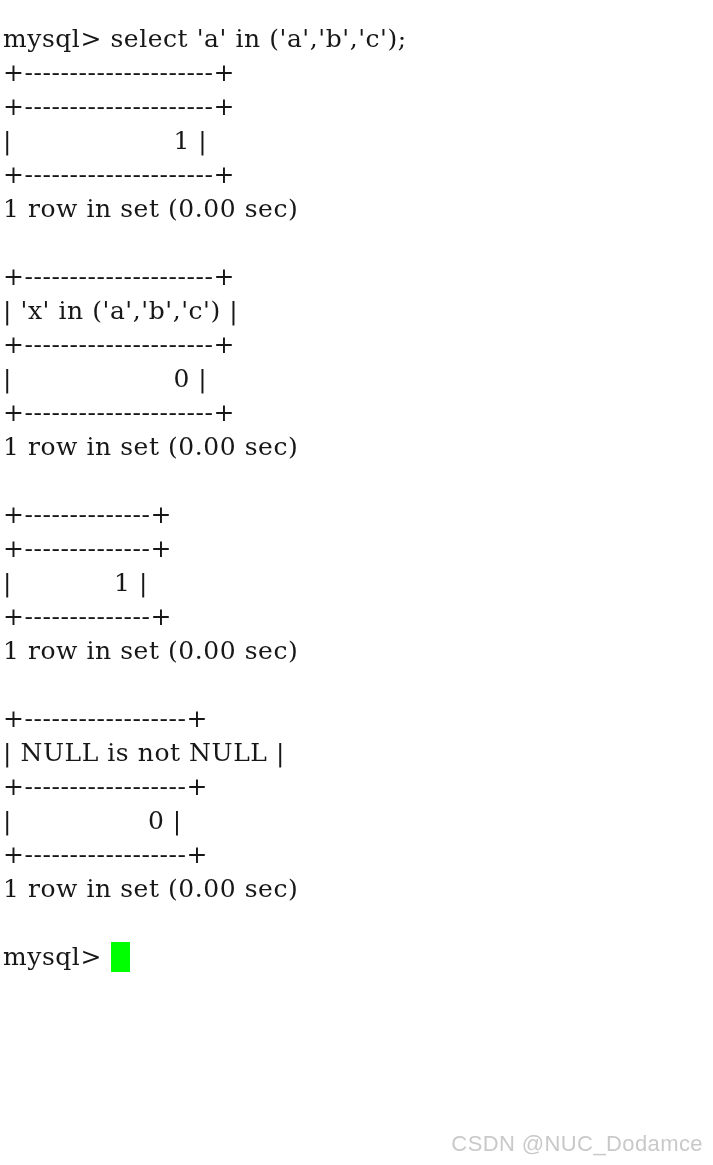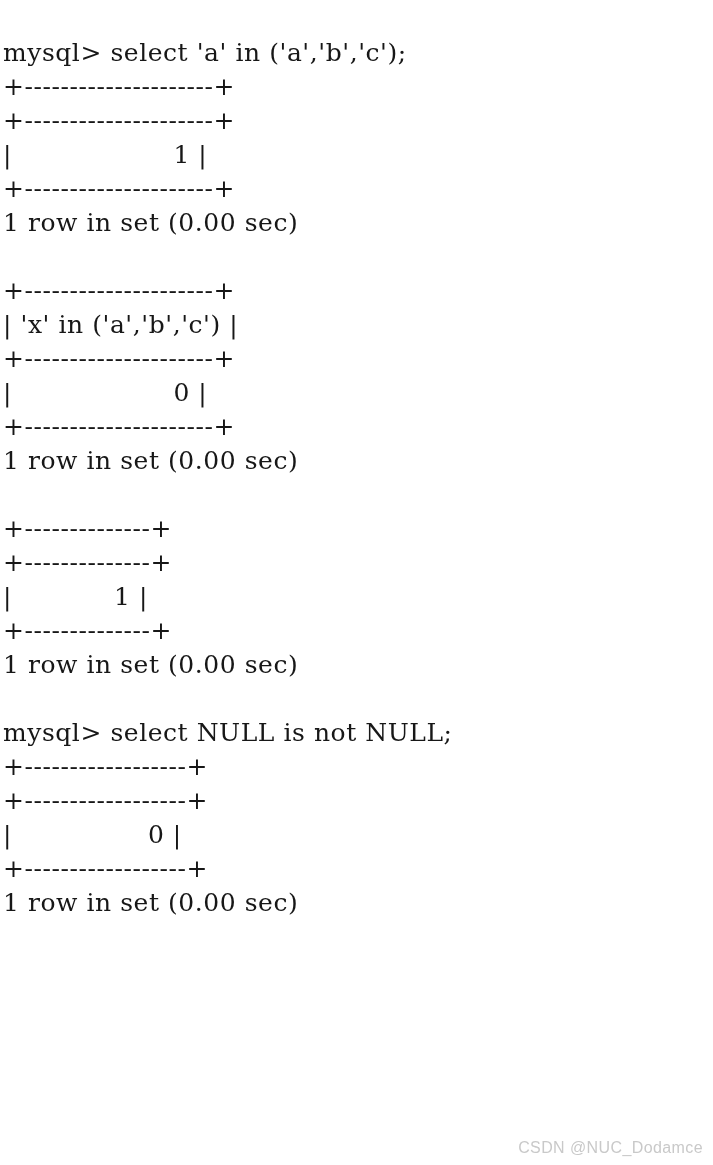--- a/index.html
+++ b/index.html
@@ -15,21 +15,21 @@
     overflow: hidden;
     font-family: "DejaVu Serif", "Liberation Serif", serif;
   }
 
   #terminal {
     position: absolute;
     left: 0;
     top: 0;
     width: 612px;
     height: 1165px;
-    padding: 36px 0 0 3px;
+    padding: 22px 0 0 3px;
     box-sizing: border-box;
     background: #ffffff;
   }
 
   .term-line {
     font-family: "DejaVu Serif", "Liberation Serif", serif;
     font-size: 25px;
     line-height: 34px;
     height: 34px;
     color: #171717;
@@ -69,21 +69,21 @@
     background: #00ff00;
     vertical-align: middle;
     margin-left: 1px;
   }
 
   .watermark {
     position: absolute;
     right: 10px;
     bottom: 8px;
     font-family: "Liberation Sans", "DejaVu Sans", sans-serif;
-    font-size: 16px;
+    font-size: 22px;
     color: #c9c9c9;
     letter-spacing: 0.4px;
     white-space: pre;
     user-select: none;
   }
 </style>
 </head>
 <body>
 
 <div id="terminal">
@@ -104,24 +104,28 @@
   <div class="term-line">1 row in set (0.00 sec)</div>
   <div class="term-line blank">&nbsp;</div>
 
   <div class="term-line rule">+--------------+</div>
   <div class="term-line rule">+--------------+</div>
   <div class="term-line">|            1 |</div>
   <div class="term-line rule">+--------------+</div>
   <div class="term-line">1 row in set (0.00 sec)</div>
   <div class="term-line blank">&nbsp;</div>
 
-  <div class="term-line">mysql&gt; select NULL is not NULL;</div>
   <div class="term-line rule">+------------------+</div>
+  <div class="term-line">| NULL is not NULL |</div>
   <div class="term-line rule">+------------------+</div>
   <div class="term-line">|                0 |</div>
   <div class="term-line rule">+------------------+</div>
   <div class="term-line">1 row in set (0.00 sec)</div>
   <div class="term-line blank">&nbsp;</div>
 
+  <div class="prompt-line">
+    <span class="ptext">mysql&gt; </span>
+    <span class="cursor-block"></span>
+  </div>
 
 </div>
 
 <div class="watermark">CSDN @NUC_Dodamce</div>
 
 </body></html>

